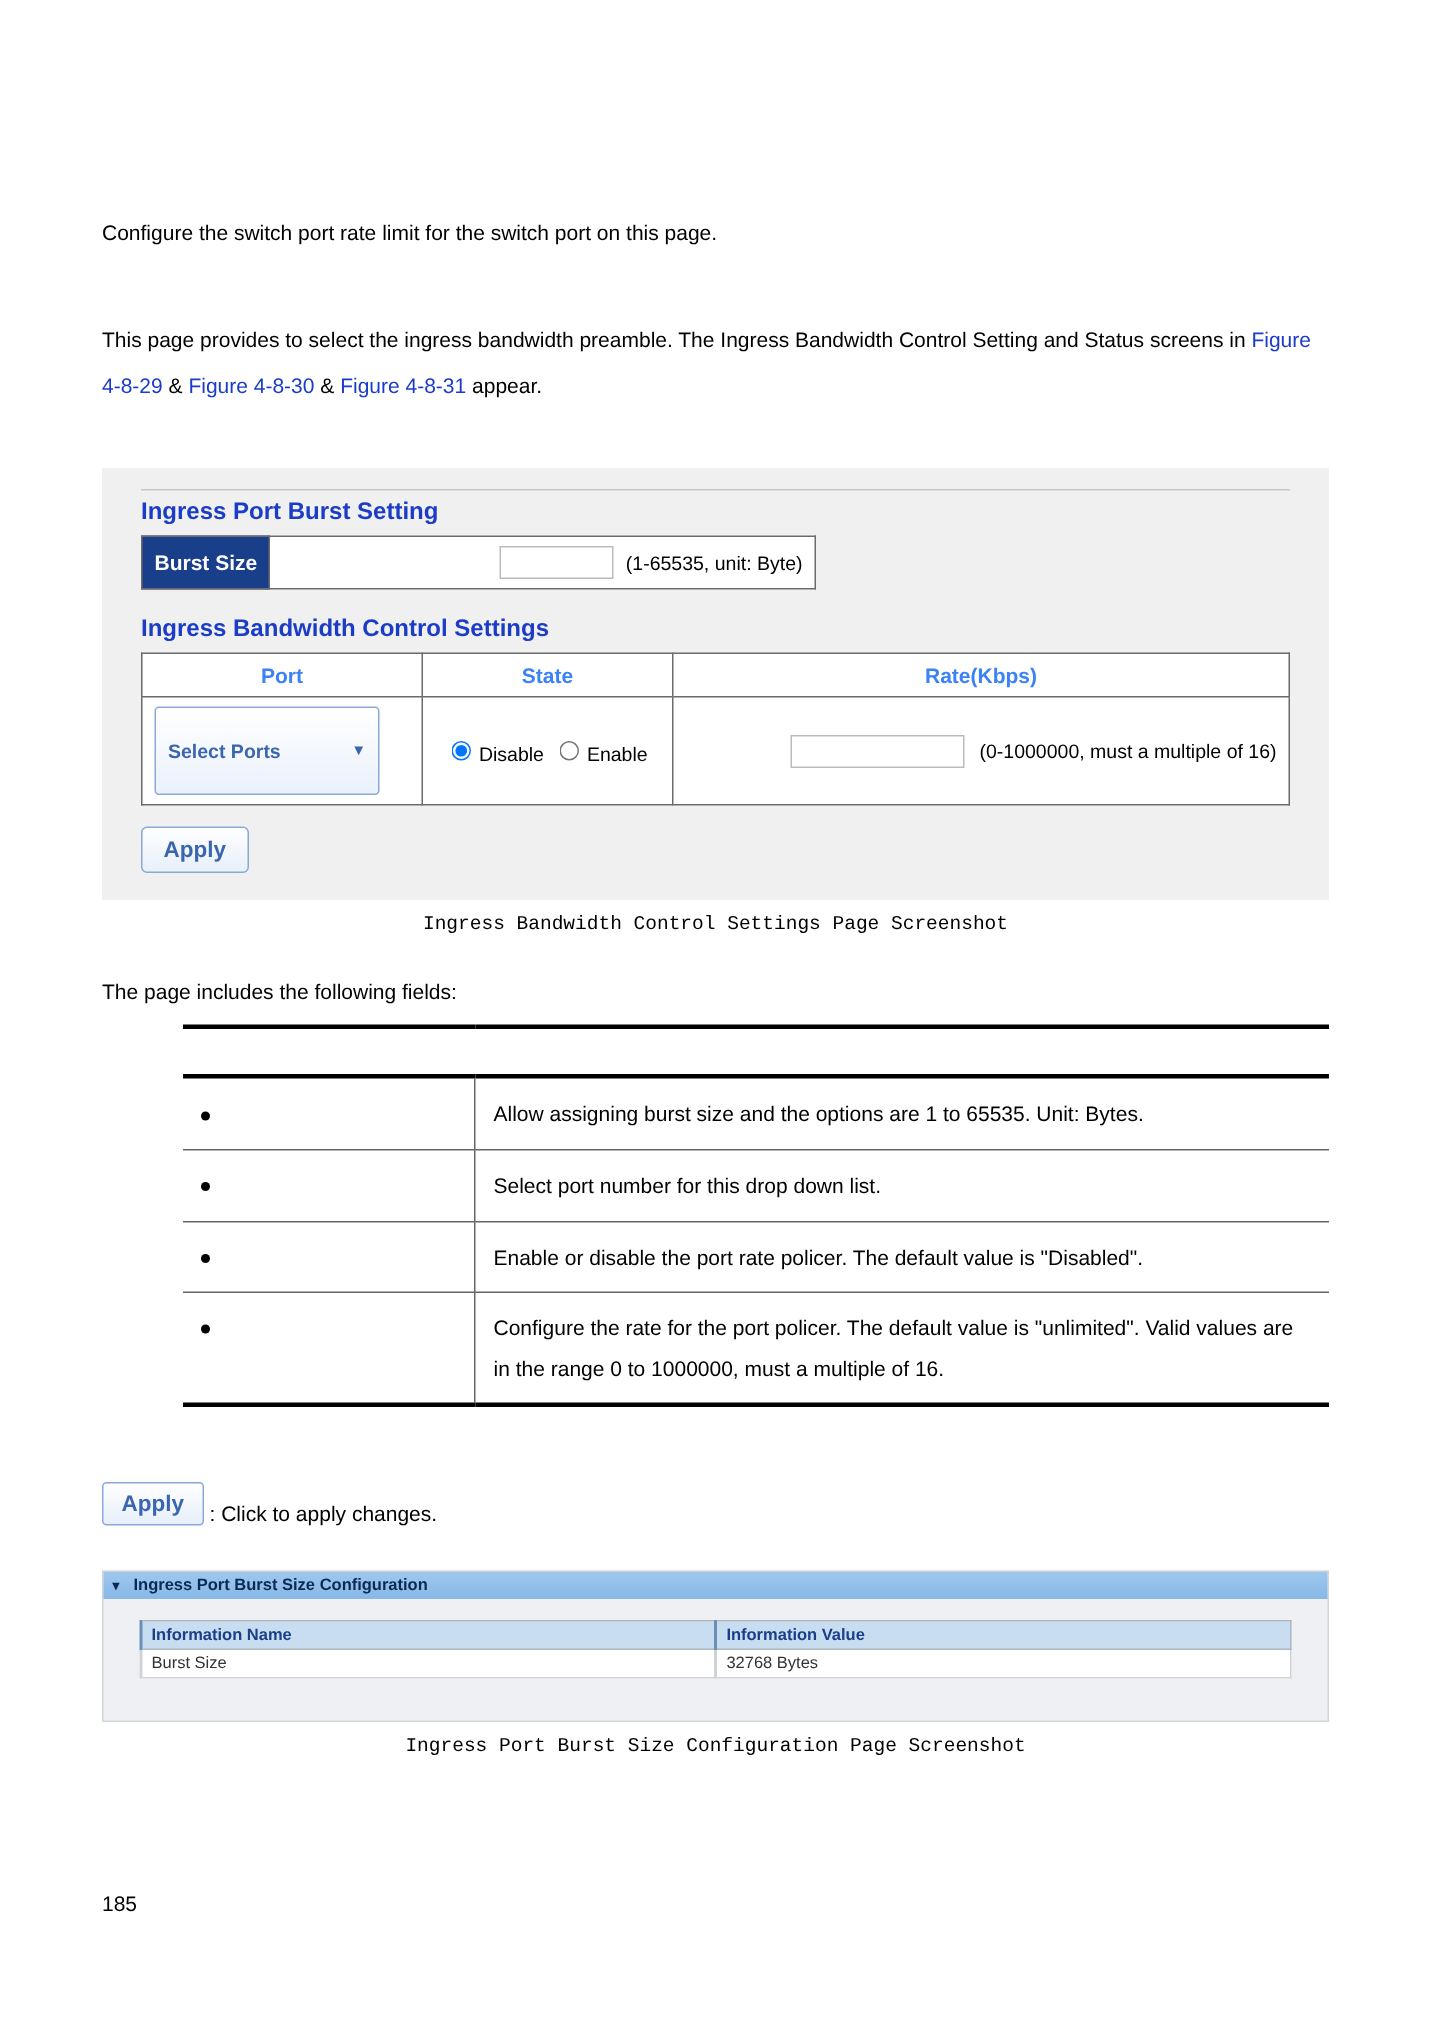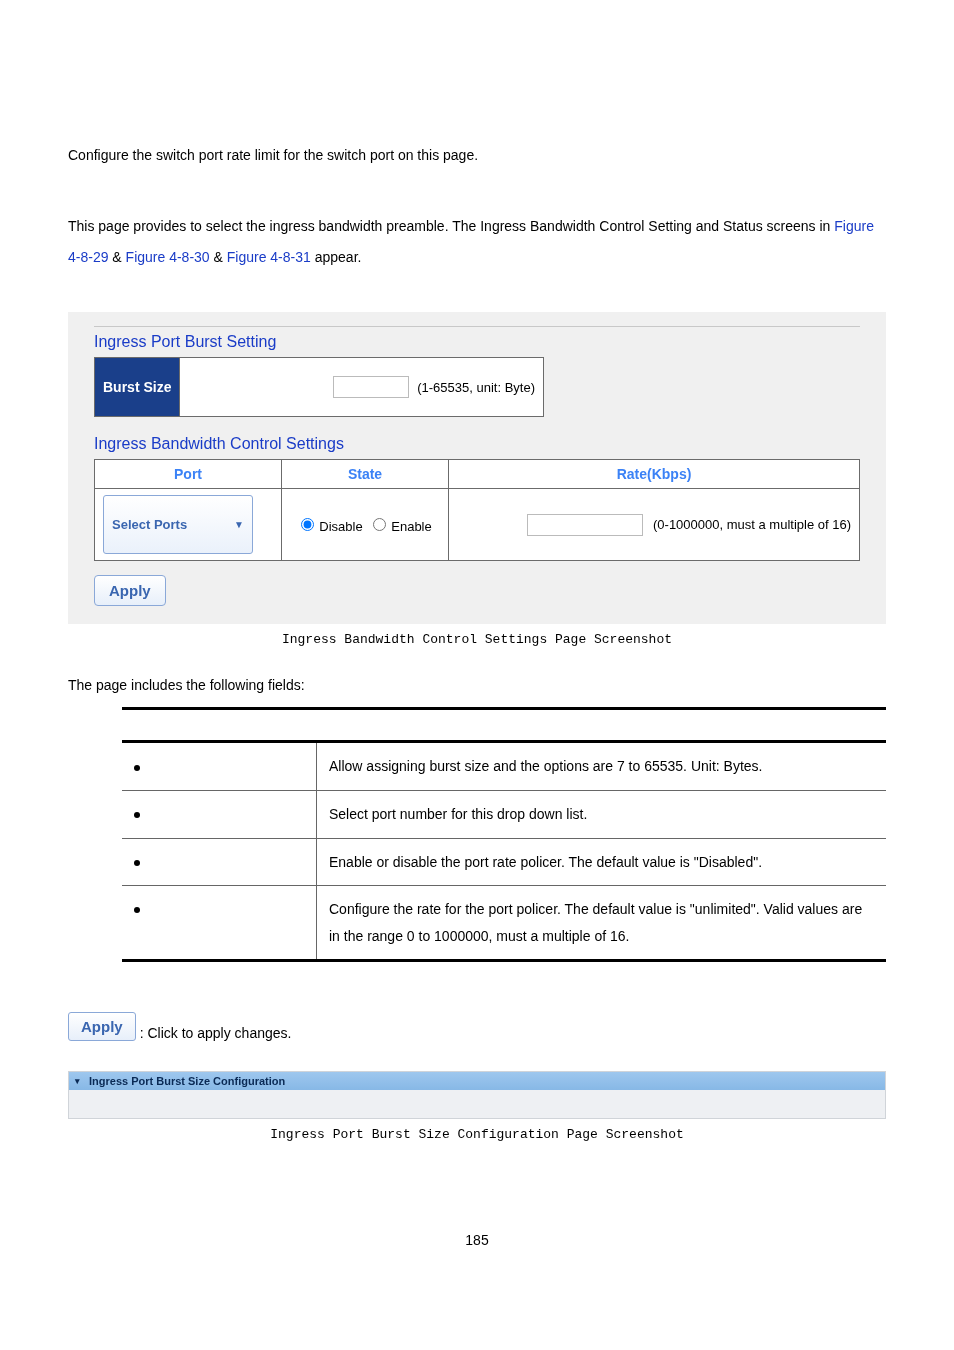--- a/index.html
+++ b/index.html
@@ -39,21 +39,21 @@
     color: #000;
     padding: 4px 0 6px 4px;
   }
   .shot1-rule {
     border: none;
     border-top: 1px solid #c8c8c8;
     margin: 0 0 6px 0;
   }
   .sec-heading {
     color: #1a3cc7;
-    font-weight: normal;
+    font-weight: bold;
     font-size: 16px;
     margin: 6px 0 6px 0;
   }
   .burst-row {
     display: flex;
     align-items: stretch;
     width: 450px;
   }
   .burst-label {
     background: #1a3f8a;
@@ -68,21 +68,21 @@
     white-space: nowrap;
   }
   .burst-field {
     flex: 1;
     border: 1px solid #6b6b6b;
     border-left: none;
     background: #fff;
     display: flex;
     align-items: center;
     justify-content: flex-end;
-    padding: 18px 8px;
+    padding: 6px 8px;
     box-sizing: border-box;
     font-size: 13px;
   }
   .burst-field input[type=text] {
     width: 70px;
     border: 1px solid #bbb;
     height: 18px;
     margin-right: 8px;
     font-size: 12px;
   }
@@ -269,21 +269,21 @@
   .shot2-table td {
     border: 1px solid #cfd3d8;
     border-left: 2px solid #cfd3d8;
     padding: 3px 6px;
     font-size: 11px;
     color: #333;
   }
   .shot2-table th:first-child, .shot2-table td:first-child { width: 50%; }
 
   .pagenum {
-    text-align: center;
+    text-align: left;
     font-size: 14px;
     margin-top: 90px;
   }
 </style>
 </head>
 <body>
 
 <div class="page">
 
   <div class="intro-para">Configure the switch port rate limit for the switch port on this page.</div>
@@ -345,21 +345,21 @@
   <table class="fields-table">
     <thead>
       <tr>
           <th class="obj"></th>
           <th></th>
         </tr>
     </thead>
     <tbody>
       <tr>
         <td class="obj"><span class="bullet"></span></td>
-        <td>Allow assigning burst size and the options are 7 to 65535. Unit: Bytes.</td>
+        <td>Allow assigning burst size and the options are 1 to 65535. Unit: Bytes.</td>
       </tr>
       <tr>
         <td class="obj"><span class="bullet"></span></td>
         <td>Select port number for this drop down list.</td>
       </tr>
       <tr>
         <td class="obj"><span class="bullet"></span></td>
         <td>Enable or disable the port rate policer. The default value is "Disabled".</td>
       </tr>
       <tr>
@@ -372,18 +372,34 @@
   <div class="apply-note-row">
     <div class="apply-btn-small">Apply</div>
     <span>: Click to apply changes.</span>
   </div>
 
   <div class="shot2">
     <div class="shot2-header">
       <span class="tri">▾</span>
       <span>Ingress Port Burst Size Configuration</span>
     </div>
+    <div class="shot2-body">
+      <table class="shot2-table">
+        <thead>
+          <tr>
+            <th>Information Name</th>
+            <th>Information Value</th>
+          </tr>
+        </thead>
+        <tbody>
+          <tr>
+            <td>Burst Size</td>
+            <td>32768 Bytes</td>
+          </tr>
+        </tbody>
+      </table>
+    </div>
   </div>
 
   <div class="caption">Ingress Port Burst Size Configuration Page Screenshot</div>
 
   <div class="pagenum">185</div>
 </div>
 
 </body></html>

